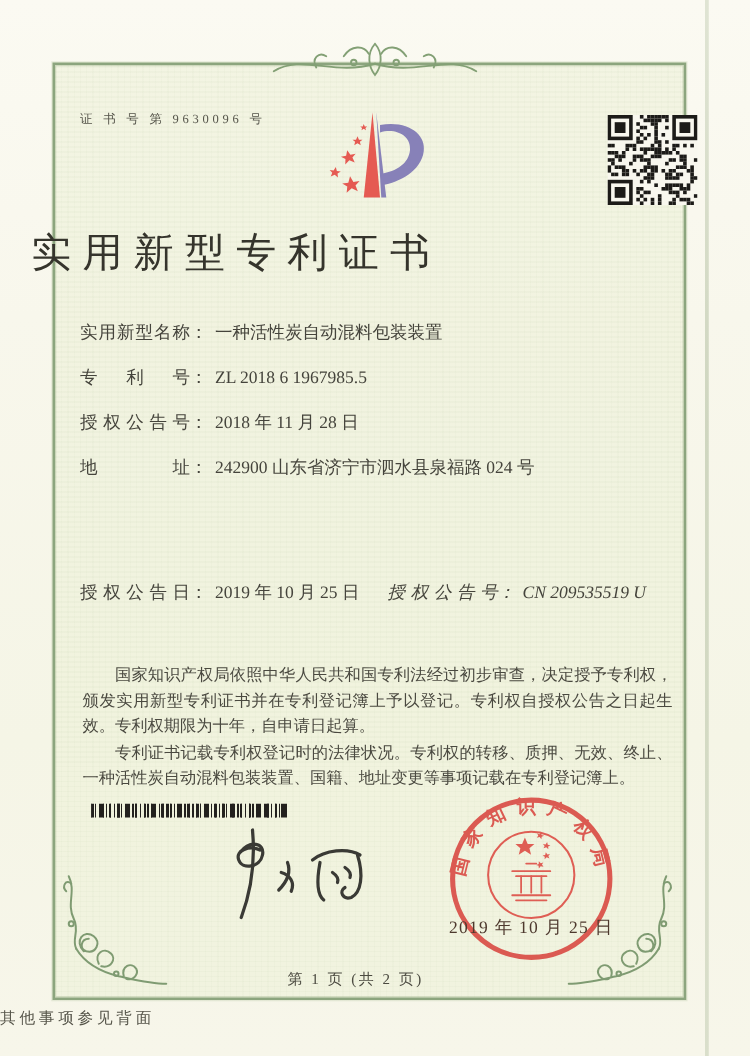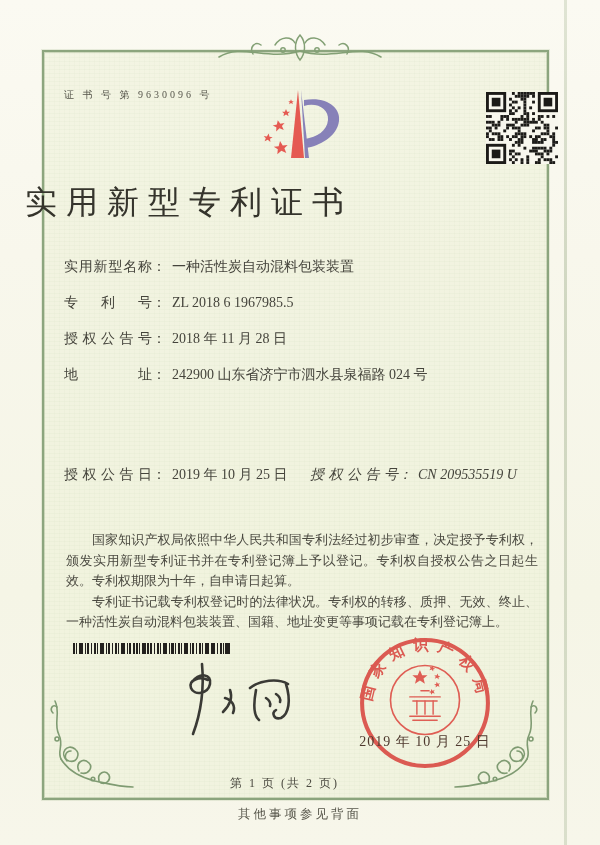--- a/index.html
+++ b/index.html
@@ -34,21 +34,21 @@
     background-image:
       repeating-linear-gradient(90deg,#23211e 0 1px,transparent 1px 3px),
       repeating-linear-gradient(90deg,#23211e 0 2px,transparent 2px 7px),
       repeating-linear-gradient(90deg,transparent 0 9px,#23211e 9px 10px,transparent 10px 13px);
   }
   .officer{left:64px;top:681px;font-size:15.5px;line-height:29px;color:#3e3d35;letter-spacing:2px;}
   .signature{left:158px;top:660px;}
   .seal{left:357px;top:635px;opacity:.88;}
   .seal-date{left:357px;top:733px;width:136px;text-align:center;font-size:14px;color:#4e392e;letter-spacing:1px;z-index:3;}
   .page-no{left:0;top:775px;width:569px;text-align:center;font-size:12px;letter-spacing:2px;color:#4b4a40;}
-  .back-note{left:0;top:806px;width:600px;text-align:center;font-size:12.5px;letter-spacing:3px;color:#56554a;}
+  .back-note{left:0;top:806px;width:600px;text-align:left;font-size:12.5px;letter-spacing:3px;color:#56554a;}
   .paper-edge{left:564px;top:0;width:3px;height:845px;background:linear-gradient(180deg,#c9d2ba,#aebb9c 40%,#c2ccb2);opacity:.55;}
   .ornament-top{left:213px;top:27px;}
   .corner-l{left:45px;top:699px;}
   .corner-r{left:453px;top:699px;transform:scaleX(-1);}
   svg{display:block;}
 </style>
 </head>
 <body>
 
 <div class="paper">

